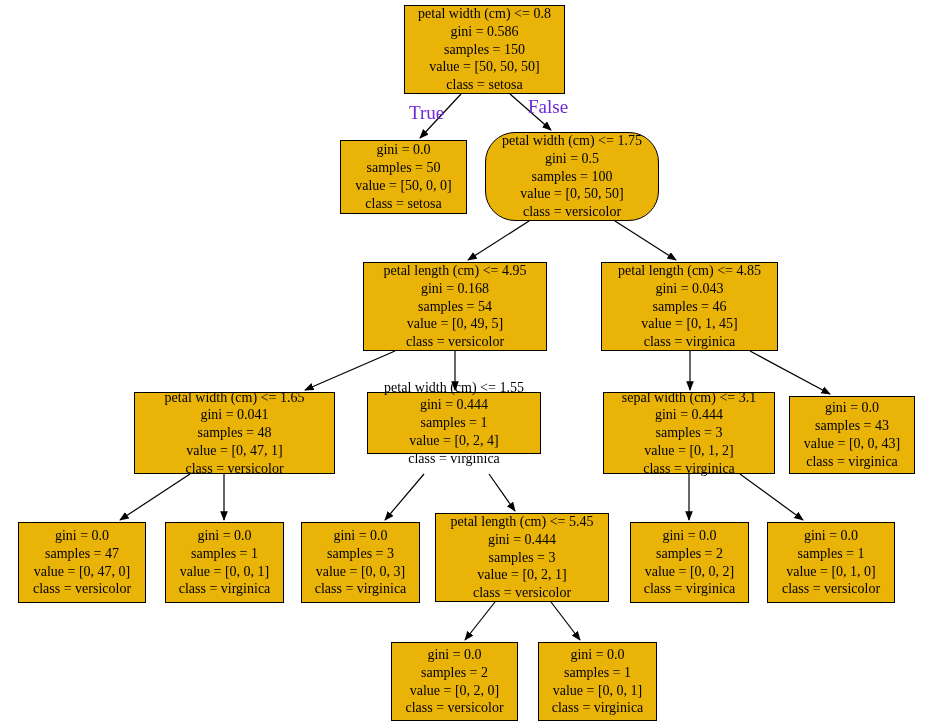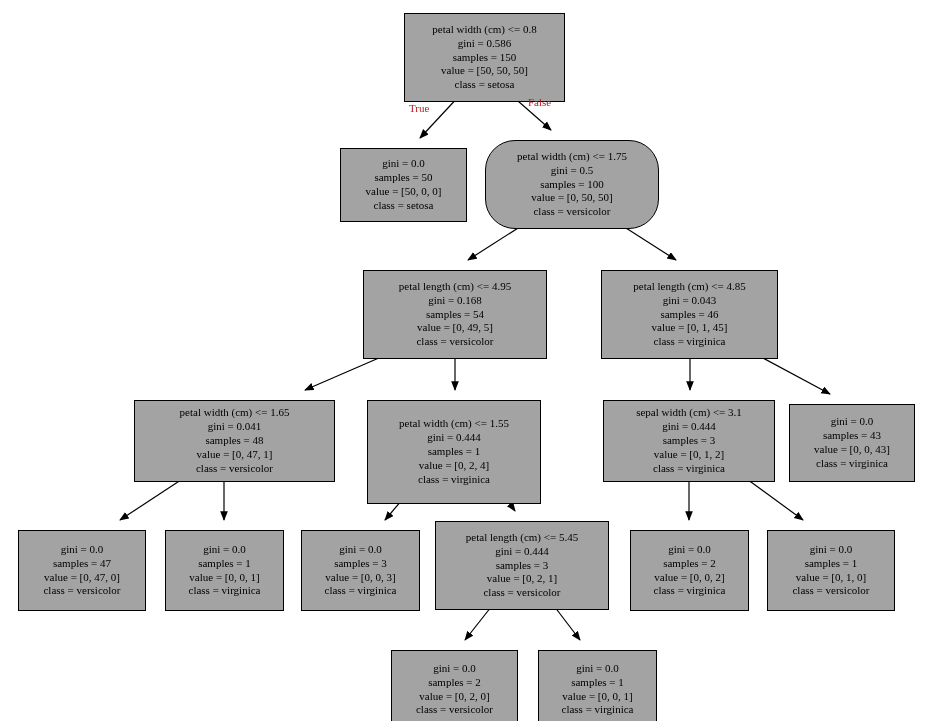--- a/index.html
+++ b/index.html
@@ -20,39 +20,38 @@
     left: 0;
     top: 0;
     width: 929px;
     height: 721px;
     pointer-events: none;
   }
   .node {
     position: absolute;
     box-sizing: border-box;
     border: 1px solid #000000;
-    background: #a3a3a3;
+    background: #eab308;
     display: flex;
     flex-direction: column;
     align-items: center;
     justify-content: center;
     line-height: 1.27;
-    font-size: 11px;
+    font-size: 14px;
     color: #000000;
     white-space: nowrap;
     text-align: center;
-    margin-top: 8px;
   }
   .node .line {
     display: block;
   }
   .edge-label {
     position: absolute;
-    font-size: 11px;
-    color: #b91c1c;
+    font-size: 19px;
+    color: #6d28d9;
     white-space: nowrap;
     font-family: "Liberation Serif", "DejaVu Serif", serif;
   }
 </style>
 </head>
 <body>
 
 <div id="canvas">
   <svg id="edge-layer" viewBox="0 0 929 721">
     <defs>
@@ -114,21 +113,21 @@
         <span class="line">value = [0, 1, 45]</span>
         <span class="line">class = virginica</span>
       </div>
       <div class="node" style="left: 134px; top: 392px; width: 201px; height: 82px; text-align: right;">
         <span class="line">petal width (cm) &lt;= 1.65</span>
         <span class="line">gini = 0.041</span>
         <span class="line">samples = 48</span>
         <span class="line">value = [0, 47, 1]</span>
         <span class="line">class = versicolor</span>
       </div>
-      <div class="node" style="left: 367px; top: 392px; width: 174px; height: 104px;">
+      <div class="node" style="left: 367px; top: 392px; width: 174px; height: 62px;">
         <span class="line">petal width (cm) &lt;= 1.55</span>
         <span class="line">gini = 0.444</span>
         <span class="line">samples = 1</span>
         <span class="line">value = [0, 2, 4]</span>
         <span class="line">class = virginica</span>
       </div>
       <div class="node" style="left: 603px; top: 392px; width: 172px; height: 82px;">
         <span class="line">sepal width (cm) &lt;= 3.1</span>
         <span class="line">gini = 0.444</span>
         <span class="line">samples = 3</span>

